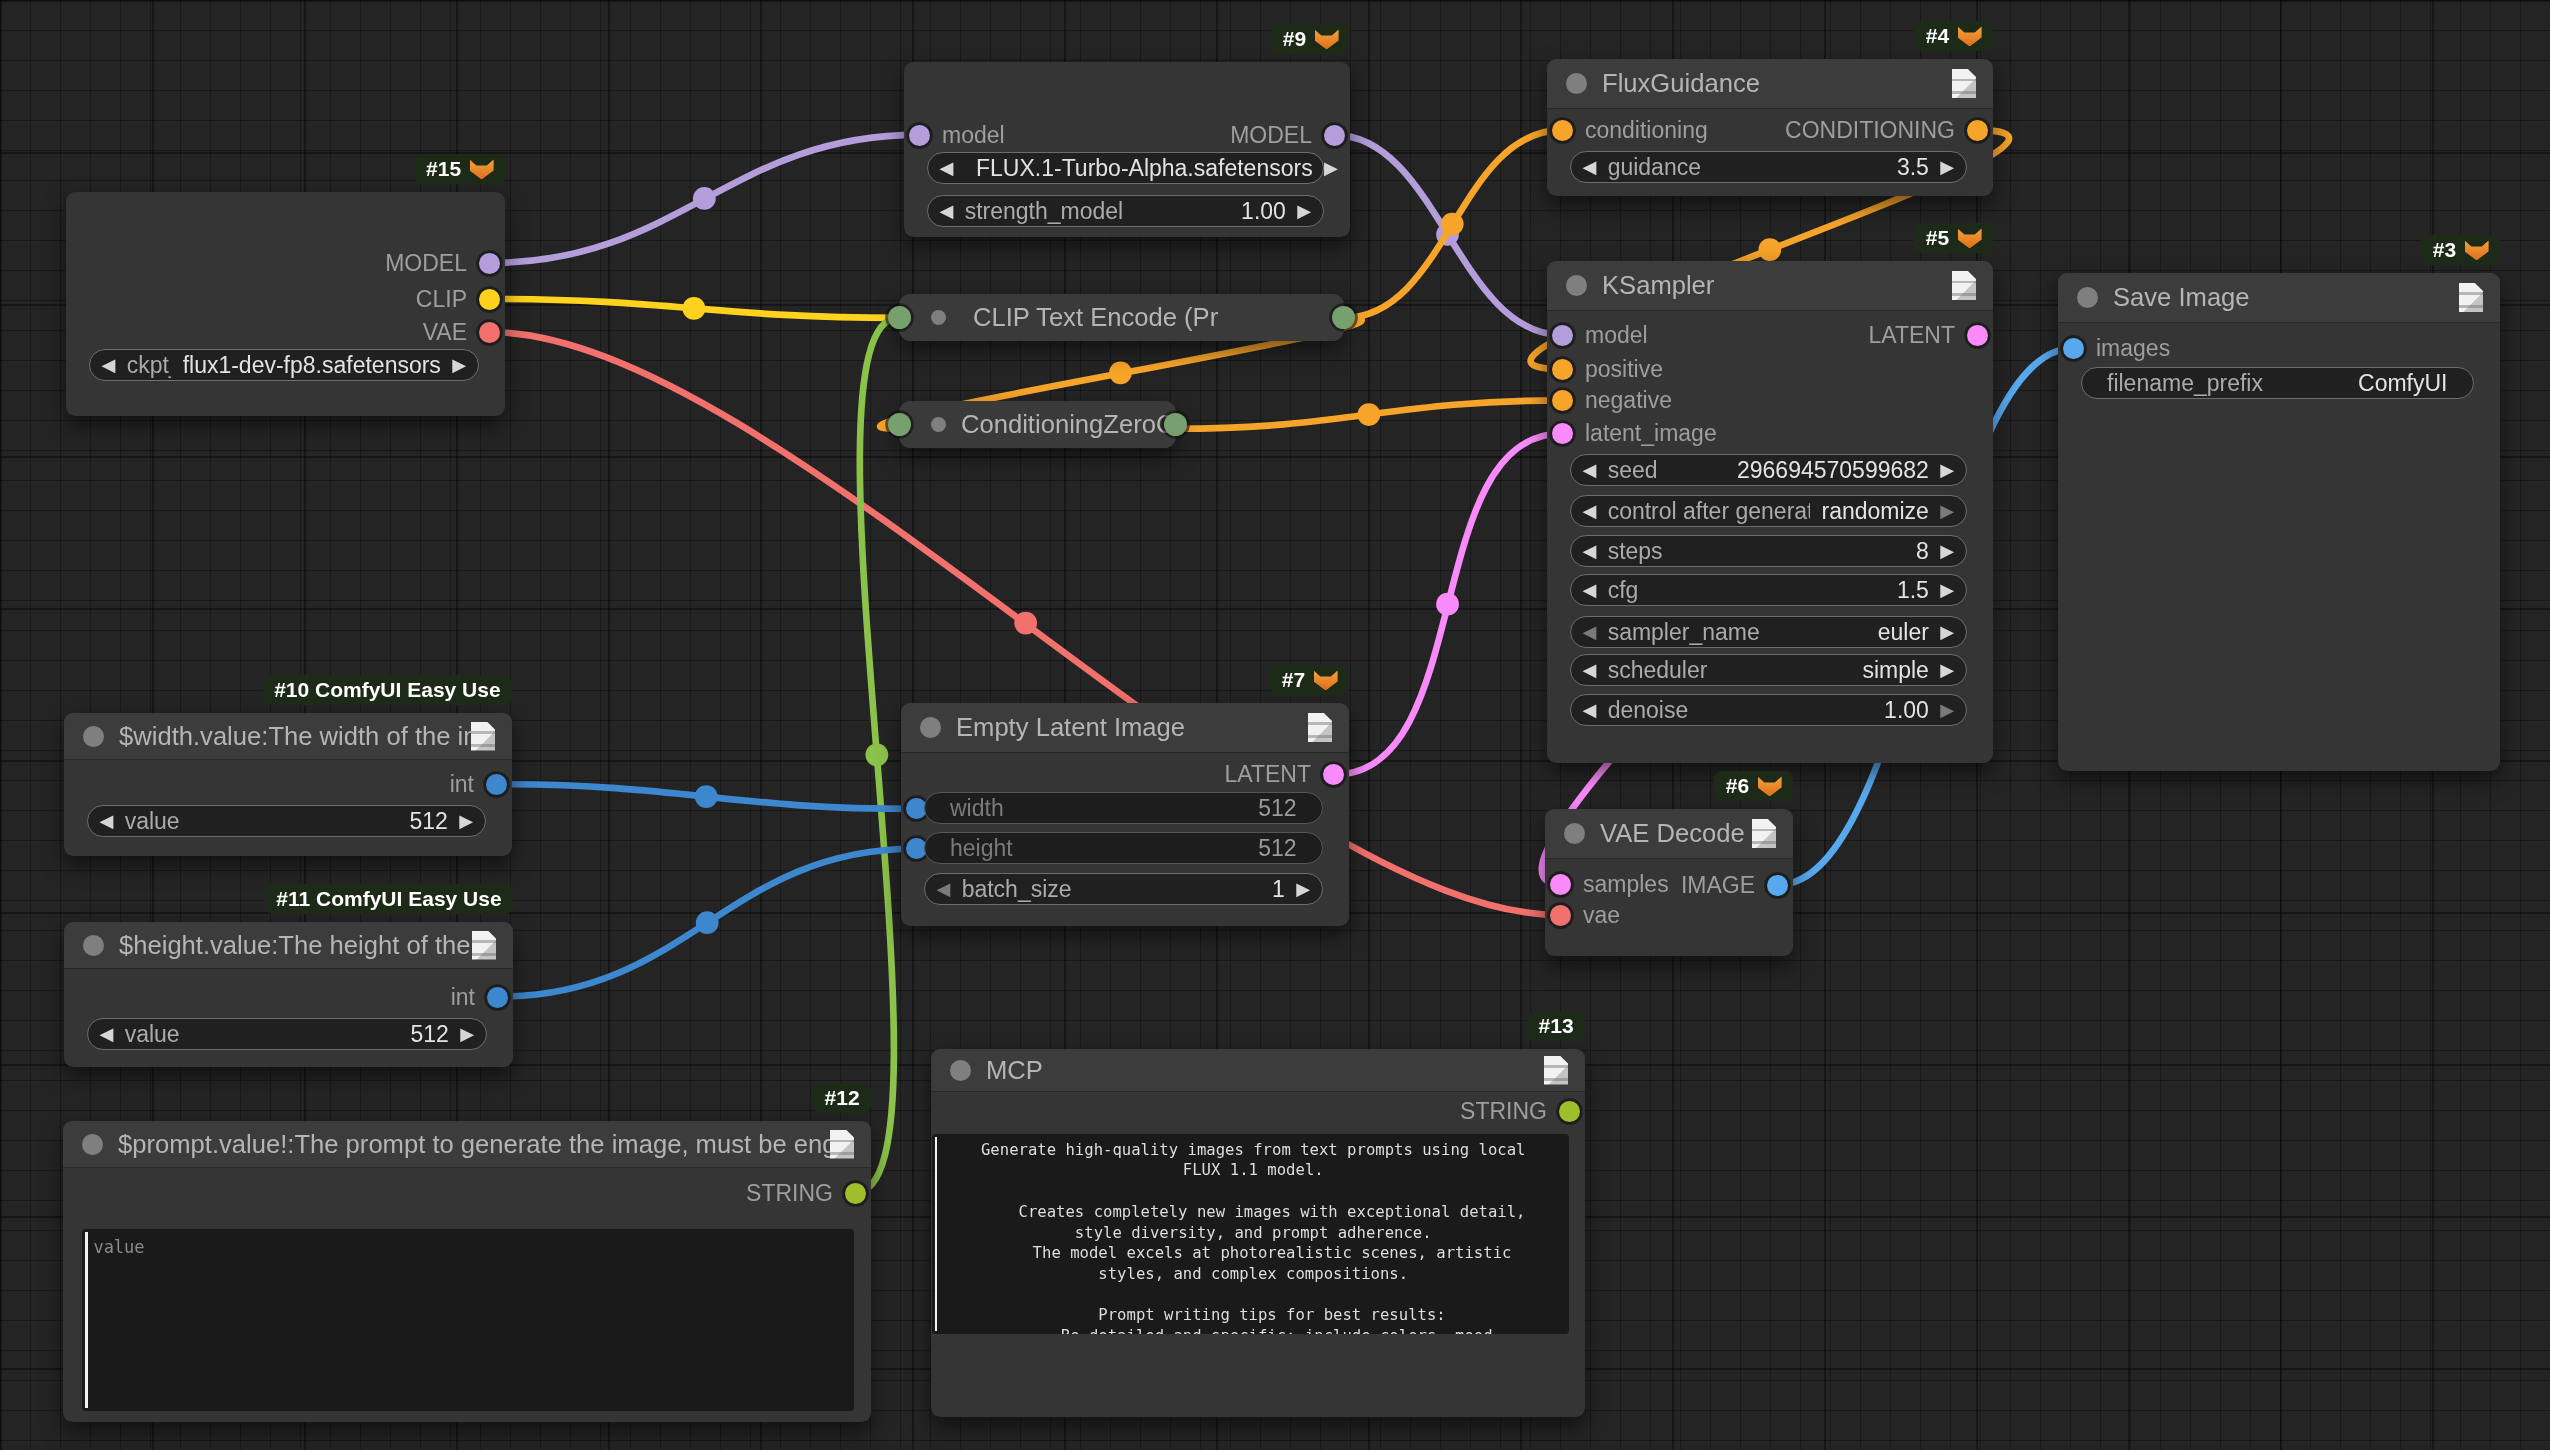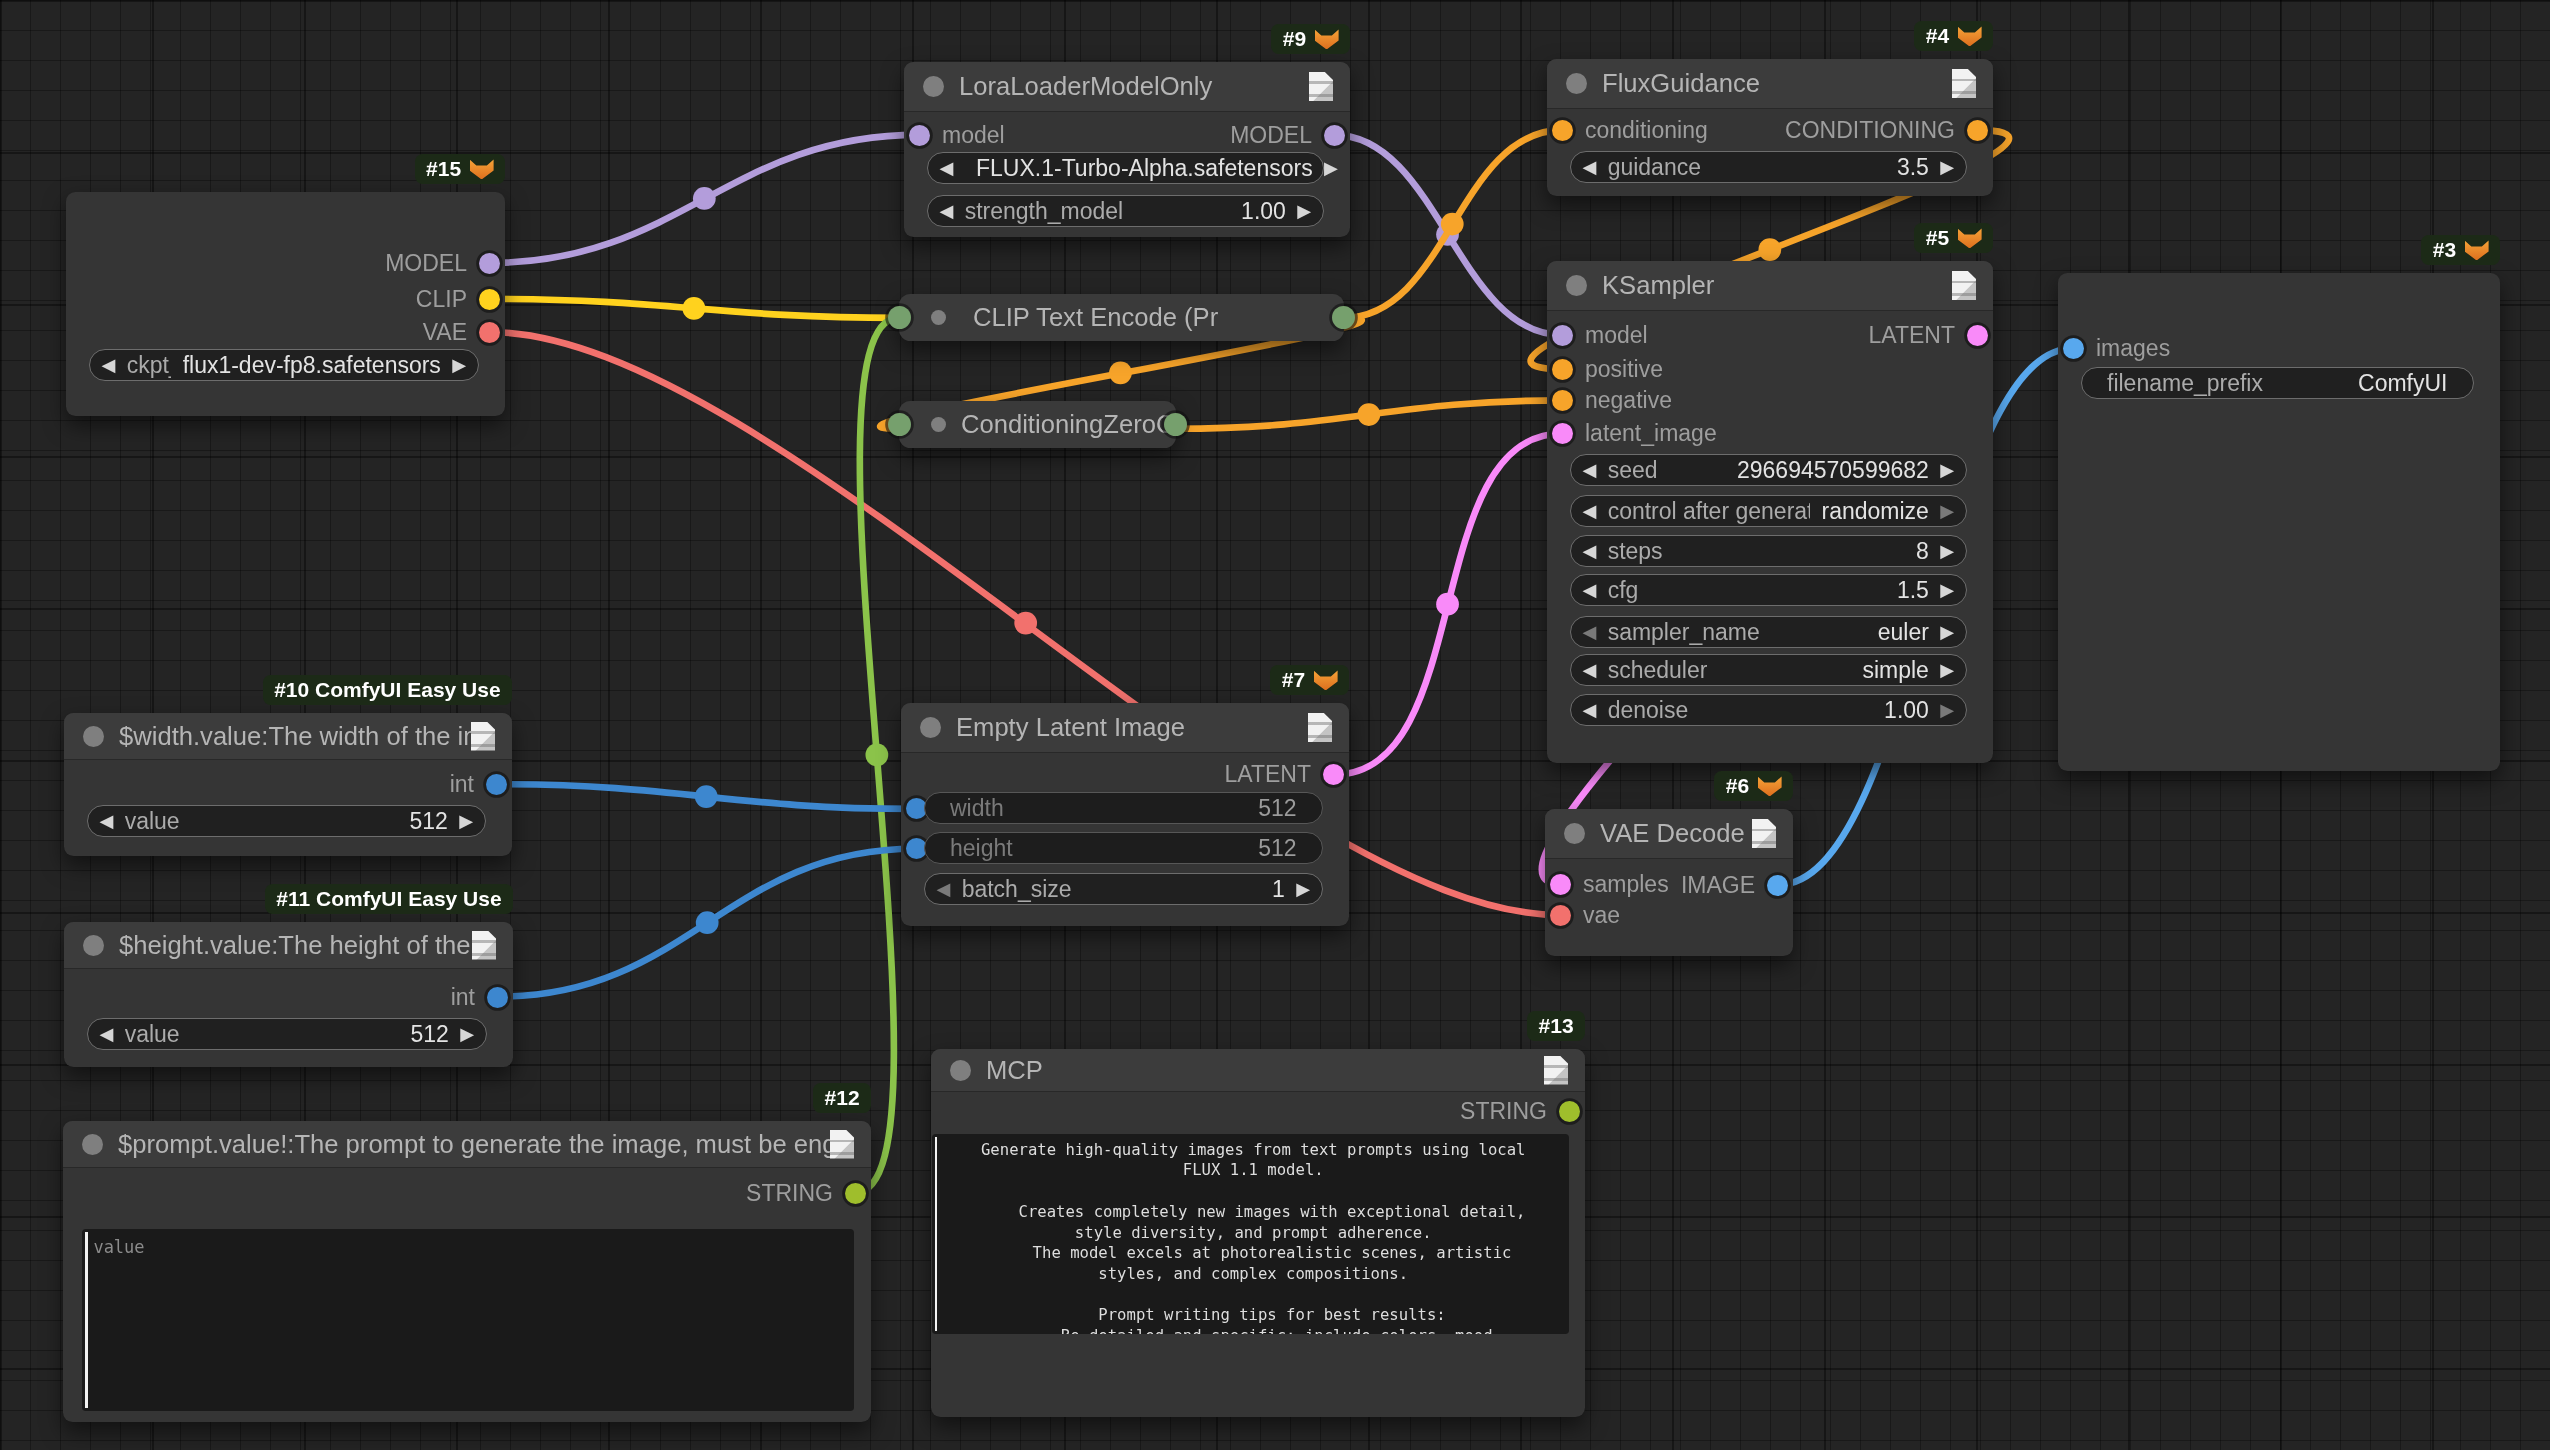--- a/index.html
+++ b/index.html
@@ -119,25 +119,20 @@
           <span class="wlabel">ckpt_ ...</span>
           <span class="wvalue center">flux1-dev-fp8.safetensors</span>
           <span class="arr">▶</span>
         </div>
       </div>
       <div class="node" style="left: 904px; top: 62px; width: 446px; height: 175px;">
         <div class="badge">
           <span>#9</span>
           <span class="fox"></span>
         </div>
-        <div class="titlebar" style="height: 49px;">
-          <div class="statusdot"></div>
-          <span class="ntitle">LoraLoaderModelOnly</span>
-          <div class="doc"></div>
-        </div>
         <div class="port" style="left: 0px; right: 0px; top: 60px;">
           <div class="pdot" style="left: 4.7px; background: rgb(179, 157, 219);"></div>
           <span class="plabel" style="left: 38px;">model</span>
         </div>
         <div class="port" style="left: 0px; right: 0px; top: 60px;">
           <div class="pdot" style="right: 4.7px; background: rgb(179, 157, 219);"></div>
           <span class="plabel" style="right: 38px; text-align: right;">MODEL</span>
         </div>
         <div class="widget" style="top: 90px;">
           <span class="arr">◀</span>
@@ -247,20 +242,25 @@
           <span class="arr">◀</span>
           <span class="wlabel">denoise</span>
           <span class="wvalue">1.00</span>
           <span class="arr dim">▶</span>
         </div>
       </div>
       <div class="node" style="left: 2058px; top: 273px; width: 442px; height: 498px;">
         <div class="badge">
           <span>#3</span>
           <span class="fox"></span>
+        </div>
+        <div class="titlebar" style="height: 49px;">
+          <div class="statusdot"></div>
+          <span class="ntitle">Save Image</span>
+          <div class="doc"></div>
         </div>
         <div class="port" style="left: 0px; right: 0px; top: 62px;">
           <div class="pdot" style="left: 4.7px; background: rgb(88, 168, 238);"></div>
           <span class="plabel" style="left: 38px;">images</span>
         </div>
         <div class="widget noarrow" style="top: 94px;">
           <span class="wlabel">filename_prefix</span>
           <span class="wvalue">ComfyUI</span>
         </div>
       </div>

